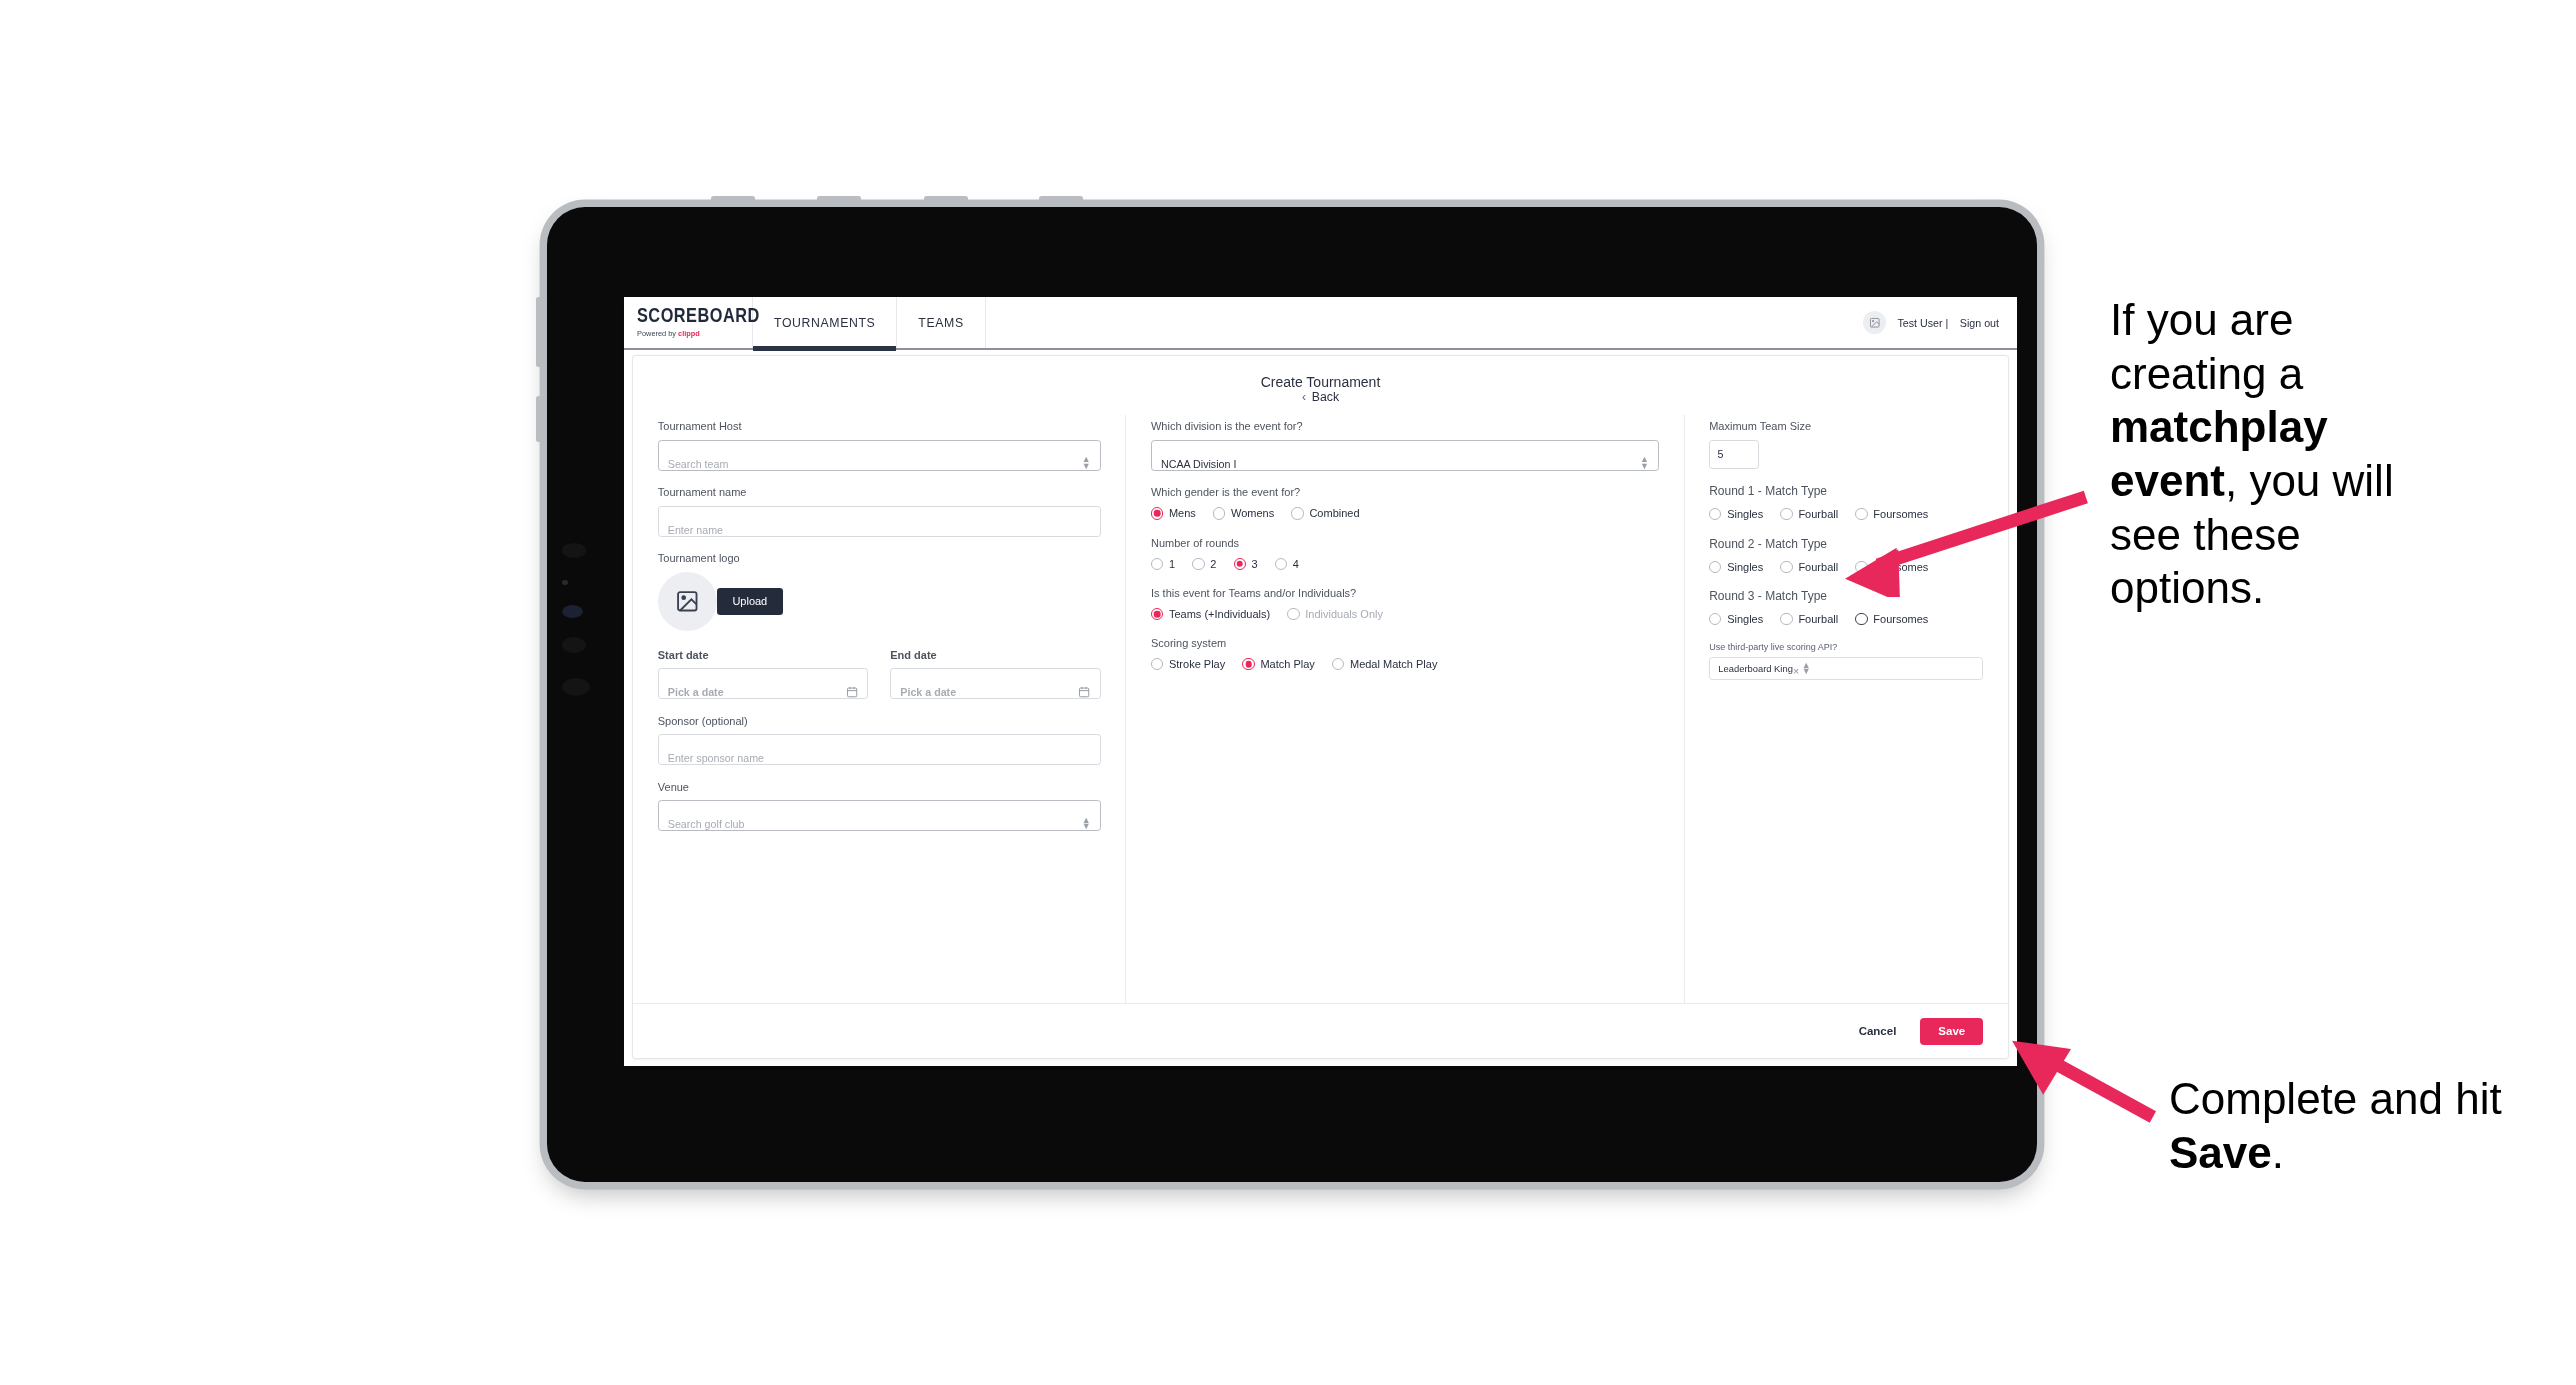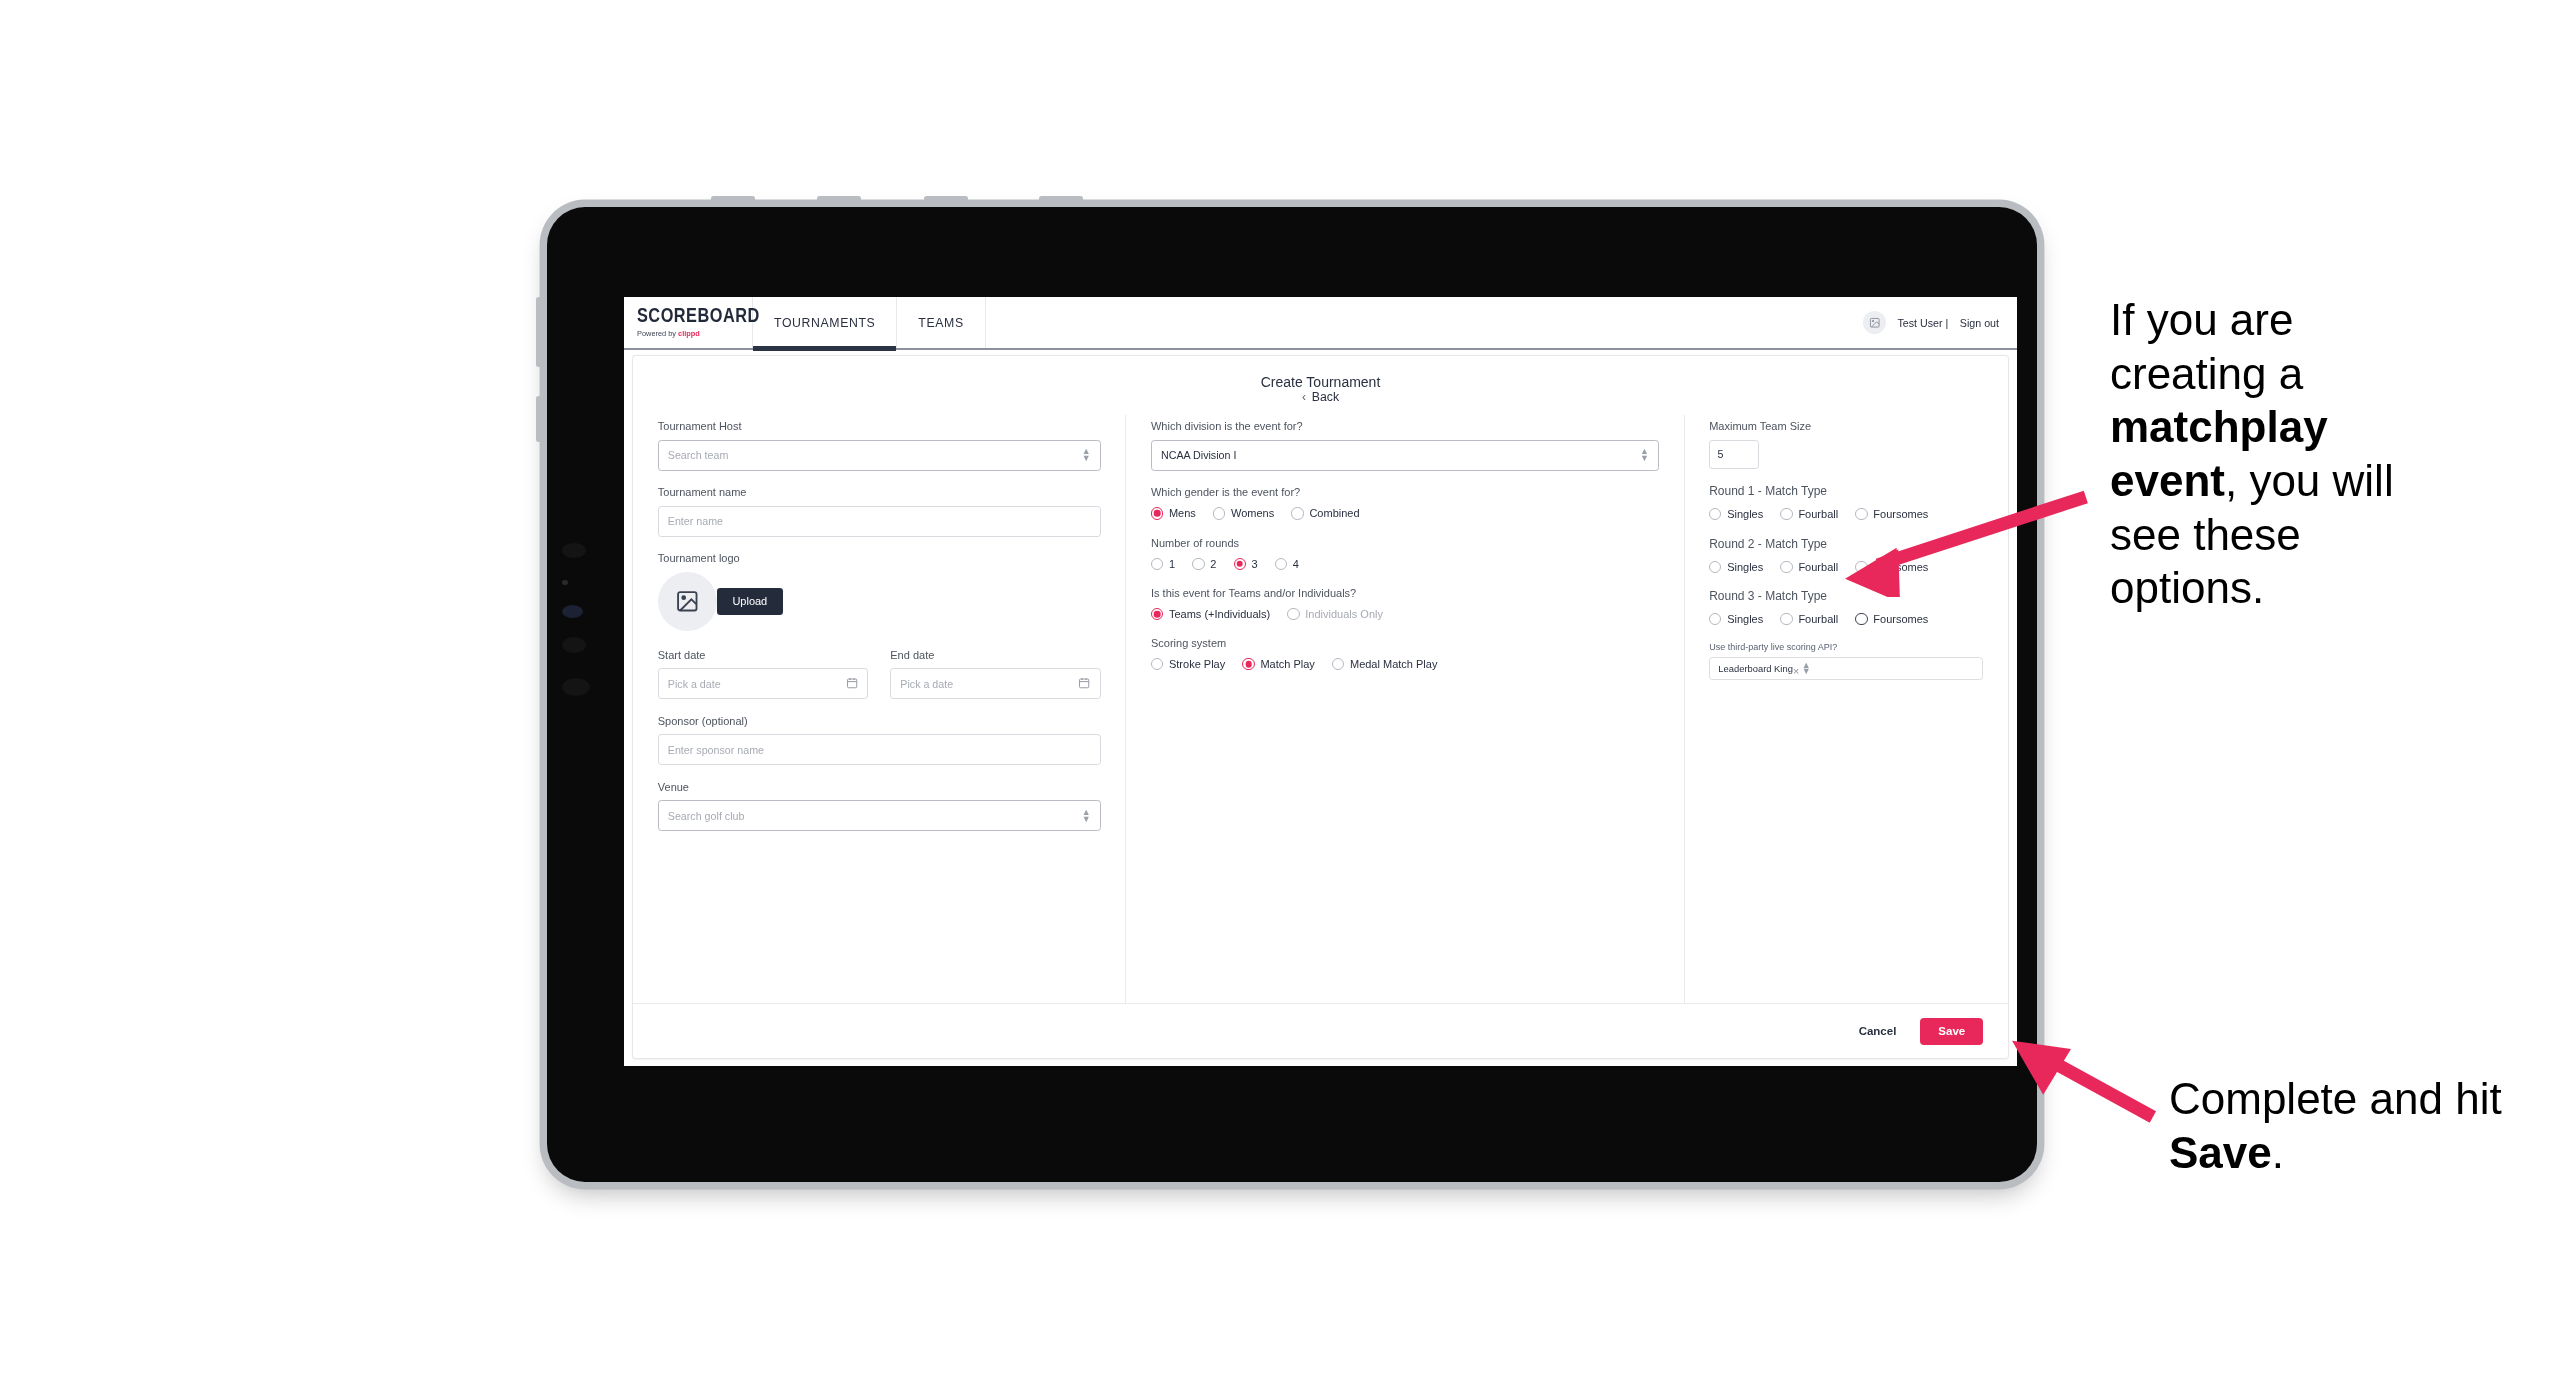--- a/index.html
+++ b/index.html
@@ -105,32 +105,32 @@
   .cols{flex:1;display:flex;padding:0 0 0 0;}
   .col{padding:4.9px 24.6px 16.4px 24.6px;}
   .col1{width:443px;flex:0 0 443px;border-right:0.8px solid #e9eaed;}
   .col2{width:508px;flex:0 0 508px;border-right:0.8px solid #e9eaed;}
   .col3{flex:1;}
 
   .fld{margin-bottom:15.6px;}
   .lbl{font-size:11px;color:#4d545f;margin-bottom:7.4px;}
   .inp{
     height:29px;border:0.8px solid #b9bcc2;border-radius:3.3px;
-    display:flex;align-items:center;padding:0 9px;
+    display:flex;align-items:flex-end;padding:0 9px;
     font-size:10.7px;color:#2a3040;background:#fff;position:relative;
   }
   .inp.light{border-color:#d8dadf;}
   .inp .ph{color:#a7abb3;}
   .inp .val{color:#2a3040;}
   .inp .right{margin-left:auto;display:flex;align-items:center;gap:7.4px;color:#9aa0a8;}
   .chevup-dn{display:inline-block;line-height:.75;font-size:9px;text-align:center;color:#9aa0a8;}
   .cal{width:12.3px;height:12.3px;}
   .xmark{font-size:10.7px;color:#8e939b;cursor:pointer;}
 
-  .daterow{display:flex;gap:22px;}
+  .daterow{display:flex;gap:22px;font-weight:bold;}
   .daterow .fld{flex:1;margin-bottom:15.6px;}
 
   
   .logorow{display:flex;align-items:center;margin-bottom:18px;}
   .logocircle{
     width:59px;height:59px;border-radius:50%;background:#eceef1;
     display:flex;align-items:center;justify-content:center;
   }
   .logocircle svg{width:24.6px;height:24.6px;}
   .btn-upload{

